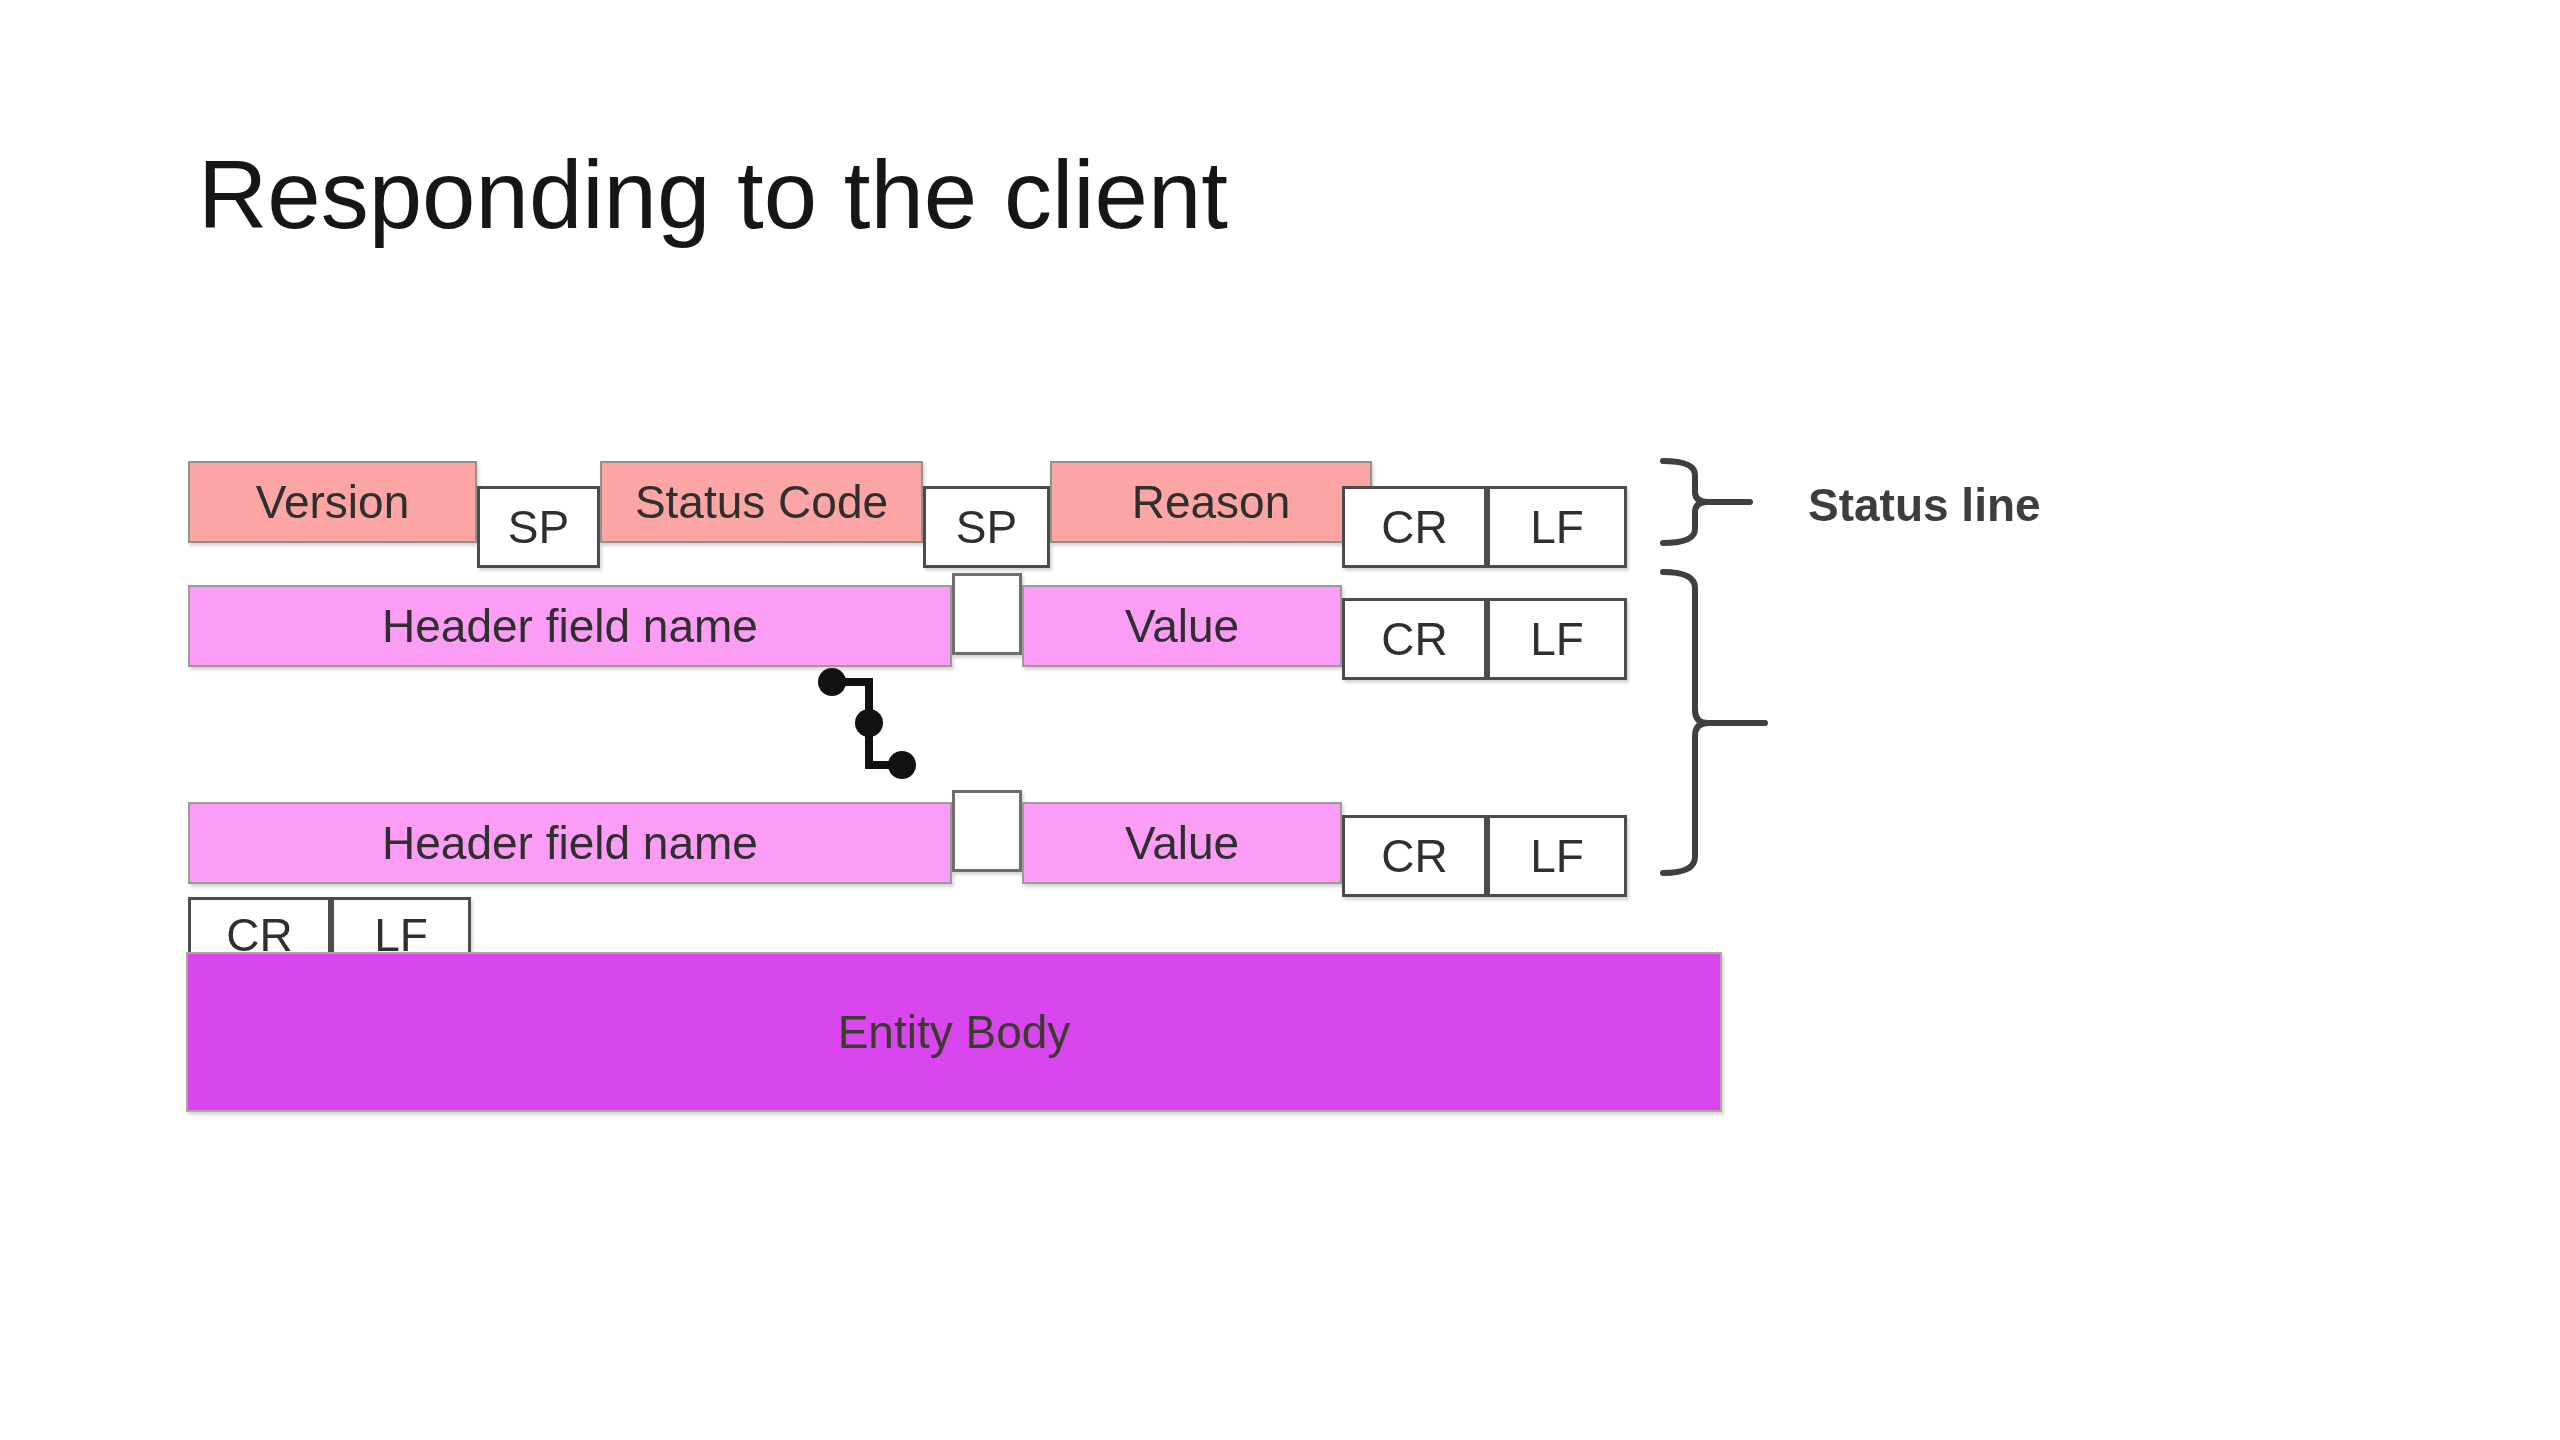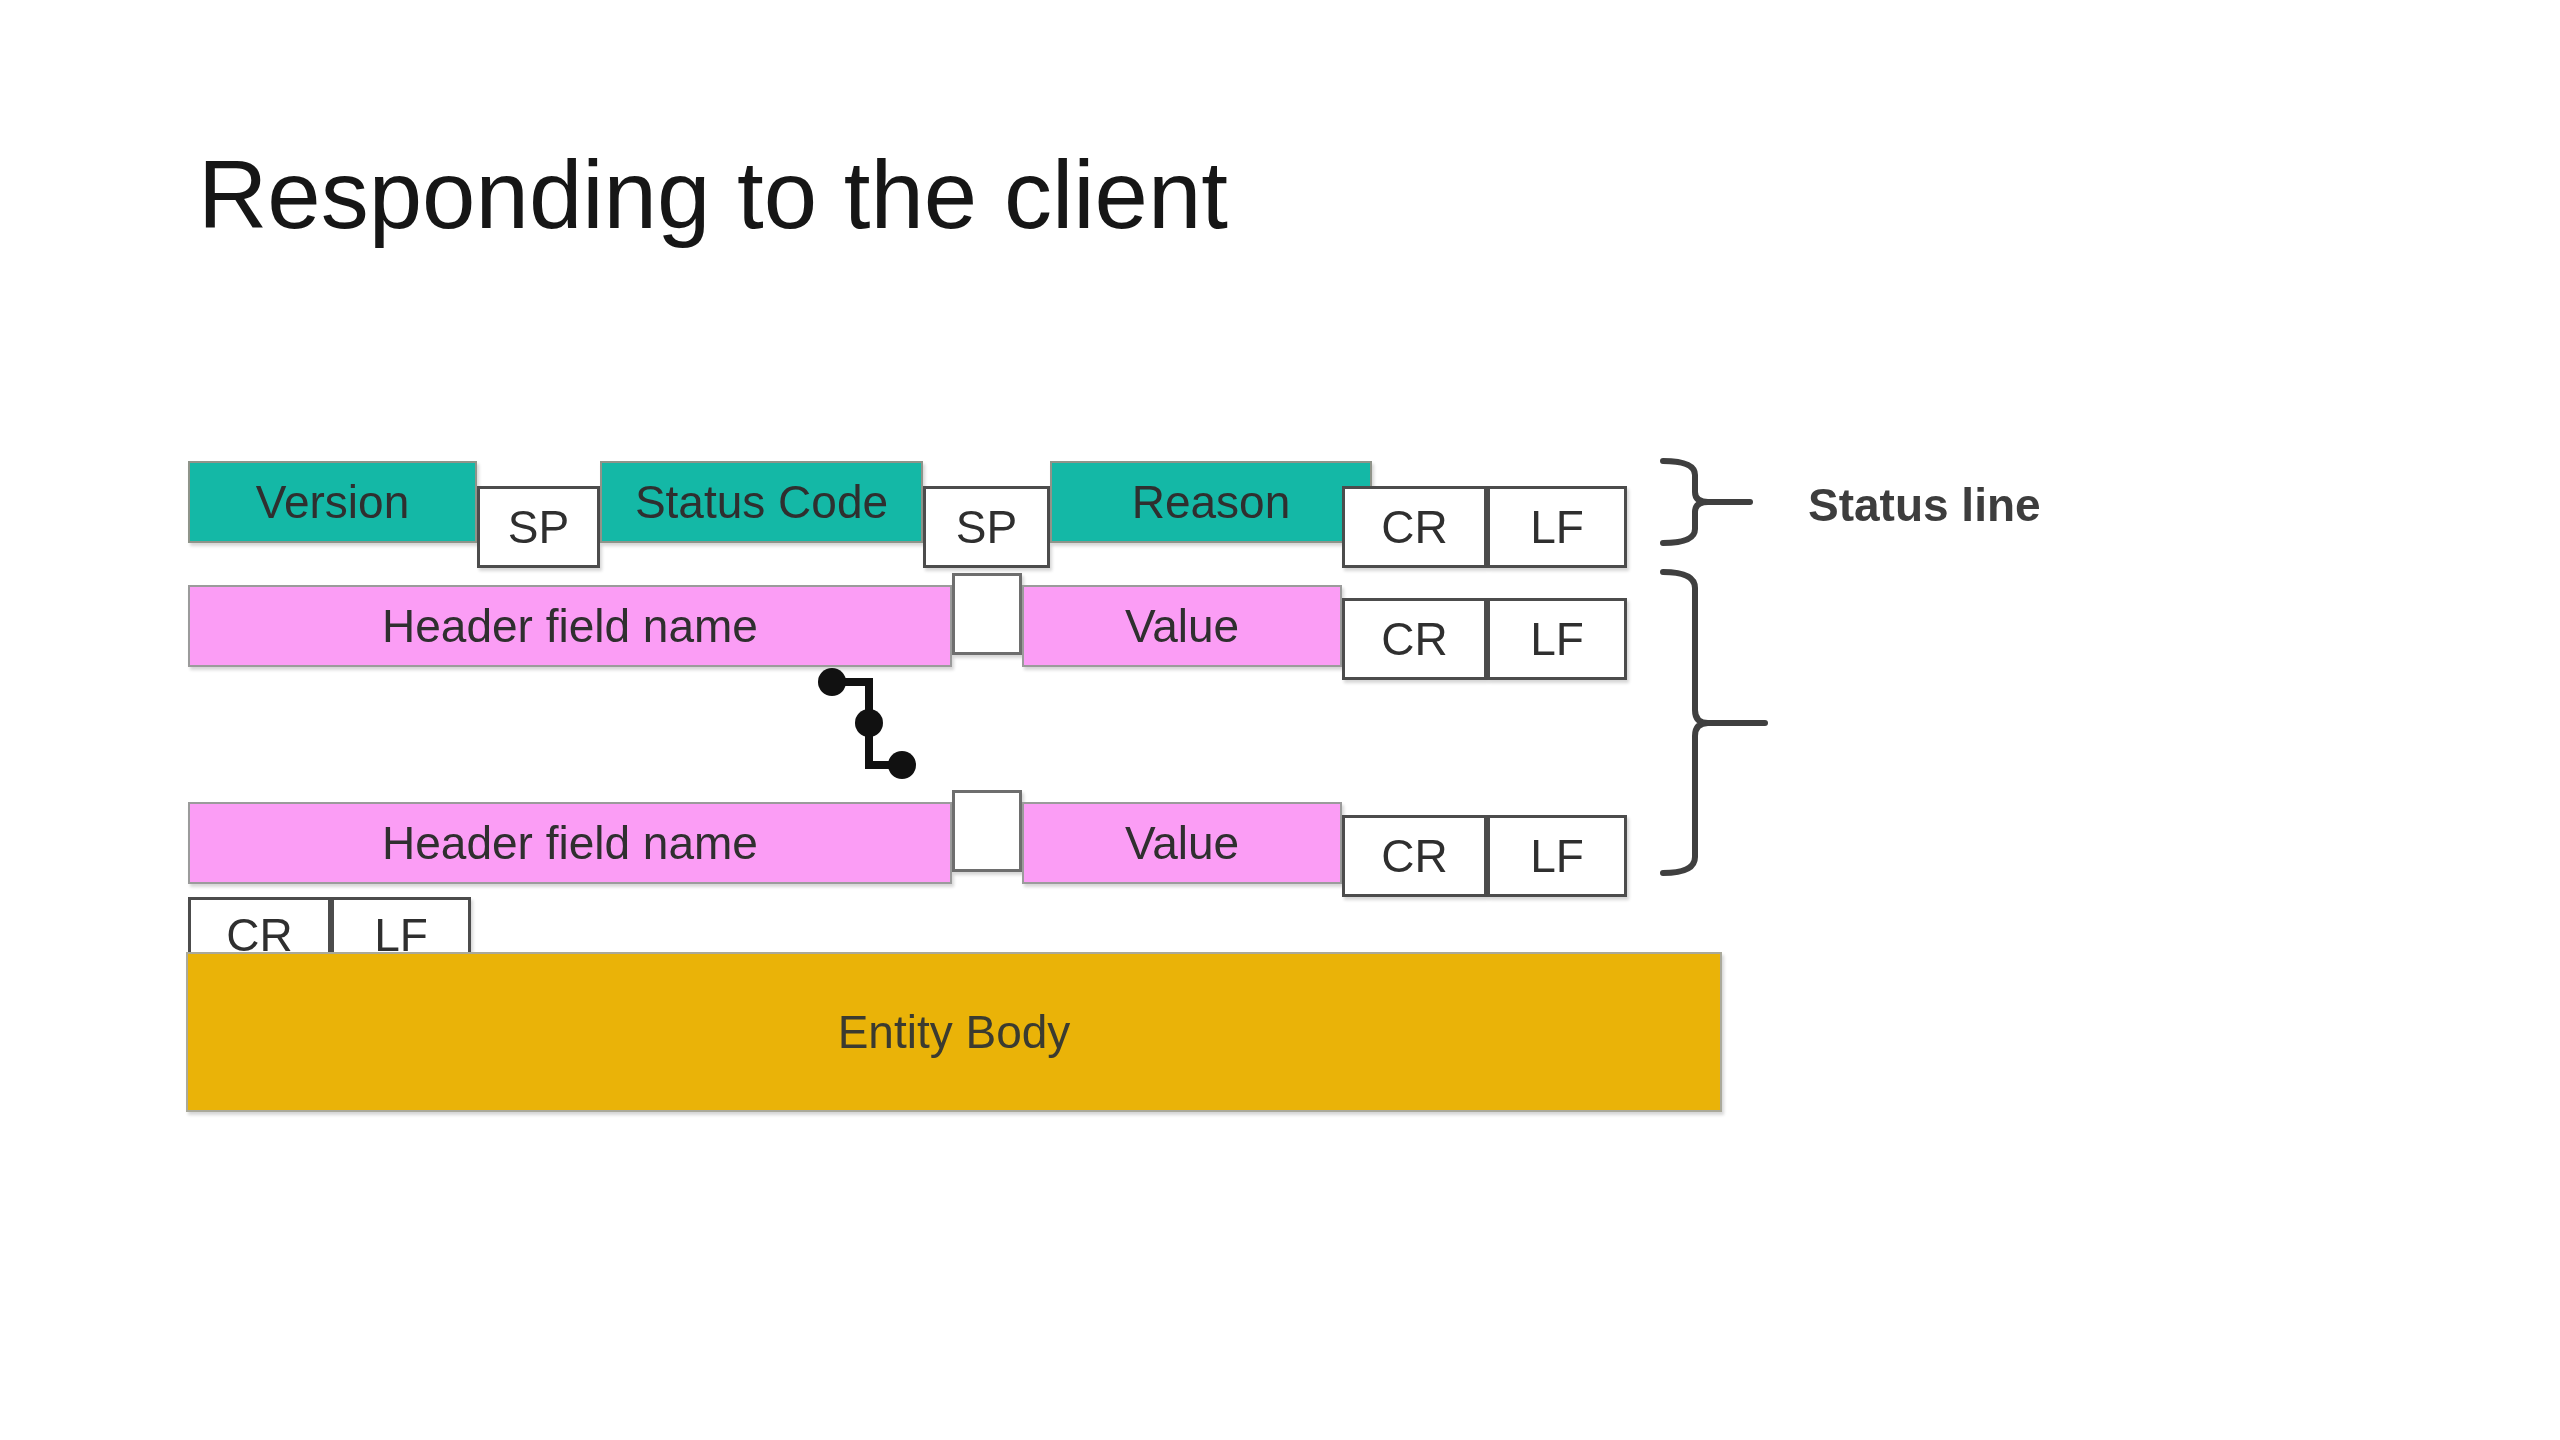--- a/index.html
+++ b/index.html
@@ -4,25 +4,25 @@
 <style>
   html,body{margin:0;padding:0;background:#ffffff;}
   body{width:2560px;height:1440px;overflow:hidden;position:relative;
        font-family:"Liberation Sans",sans-serif;}
   .slide{position:absolute;inset:0;background:#ffffff;padding-left:24px;}
   .title{position:absolute;left:198px;top:140px;font-size:96px;font-weight:300;
          color:#161616;letter-spacing:0px;white-space:nowrap;}
   .cell{position:absolute;box-sizing:border-box;display:flex;align-items:center;
         justify-content:center;font-size:46px;color:#2f2f2f;
         box-shadow:2px 3px 3px rgba(0,0,0,0.16);}
-  .green{background:#14b8a6;border:2px solid #8f948a;}
+  .green{background:#fca5a5;border:2px solid #8f948a;}
   .pink{background:#fb9df5;border:2px solid #9b9b9b;margin-top:12px;}
   .white{background:#ffffff;border:3px solid #4c4c4c;margin-top:25px;}
   .gapbox{background:#ffffff;border:3px solid #6e6e6e;}
-  .tan{background:#eab308;border:2px solid #aaa99a;color:#3b3b30;}
+  .tan{background:#d946ef;border:2px solid #aaa99a;color:#3b3b30;}
   .annot{position:absolute;display:flex;align-items:center;font-size:46px;
          font-weight:600;color:#3d3d3d;white-space:nowrap;}
   svg{position:absolute;overflow:visible;}
 </style>
 </head>
 <body>
 
 <div class="slide">
 
   <div class="title">Responding to the client</div>

